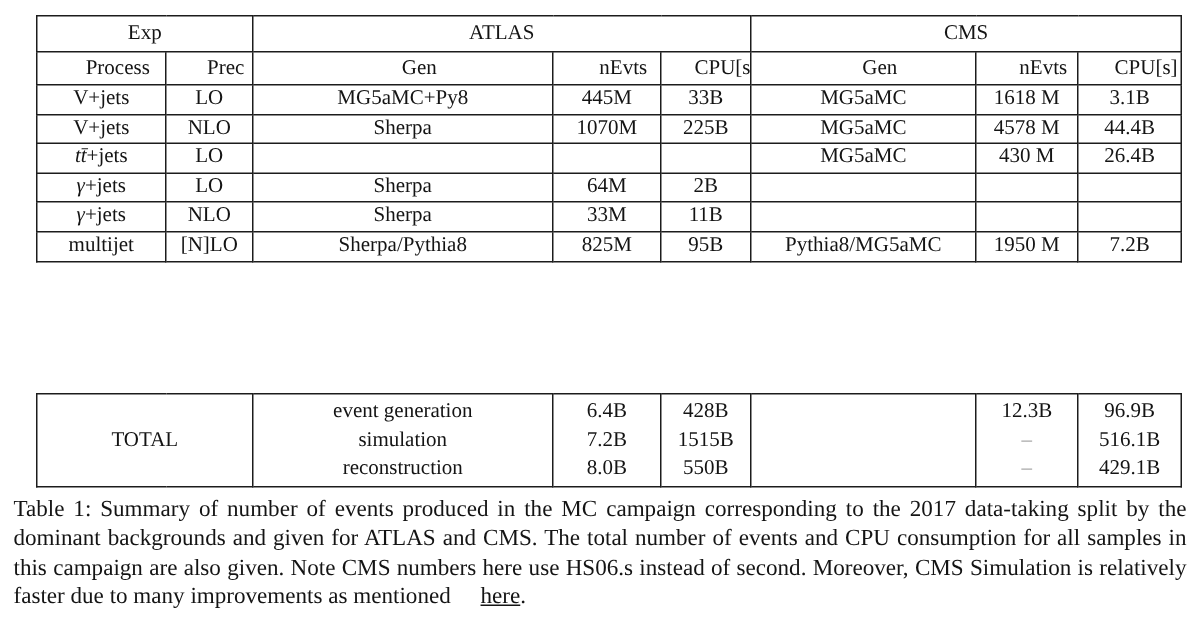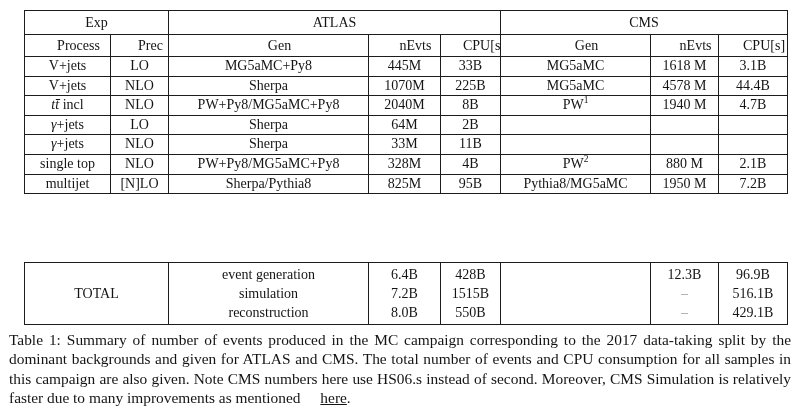--- a/index.html
+++ b/index.html
@@ -76,58 +76,48 @@
           <td>V+jets</td>
           <td>NLO</td>
           <td>Sherpa</td>
           <td>1070M</td>
           <td>225B</td>
           <td>MG5aMC</td>
           <td>4578 M</td>
           <td>44.4B</td>
         </tr>
         <tr>
-          <td><i>tt̄</i> incl</td>
-          <td>NLO</td>
-          <td>PW+Py8/MG5aMC+Py8</td>
-          <td>2040M</td>
-          <td>8B</td>
-          <td>PW<sup>1</sup></td>
-          <td>1940 M</td>
-          <td>4.7B</td>
+          <td><i>tt̄</i>+jets</td>
+          <td>LO</td>
+          <td></td>
+          <td></td>
+          <td></td>
+          <td>MG5aMC</td>
+          <td>430 M</td>
+          <td>26.4B</td>
         </tr>
         <tr>
           <td><i>γ</i>+jets</td>
           <td>LO</td>
           <td>Sherpa</td>
           <td>64M</td>
           <td>2B</td>
           <td></td>
           <td></td>
           <td></td>
         </tr>
         <tr>
           <td><i>γ</i>+jets</td>
           <td>NLO</td>
           <td>Sherpa</td>
           <td>33M</td>
           <td>11B</td>
           <td></td>
           <td></td>
           <td></td>
-        </tr>
-        <tr>
-          <td>single top</td>
-          <td>NLO</td>
-          <td>PW+Py8/MG5aMC+Py8</td>
-          <td>328M</td>
-          <td>4B</td>
-          <td>PW<sup>2</sup></td>
-          <td>880 M</td>
-          <td>2.1B</td>
         </tr>
         <tr>
           <td>multijet</td>
           <td>[N]LO</td>
           <td>Sherpa/Pythia8</td>
           <td>825M</td>
           <td>95B</td>
           <td>Pythia8/MG5aMC</td>
           <td>1950 M</td>
           <td>7.2B</td>

